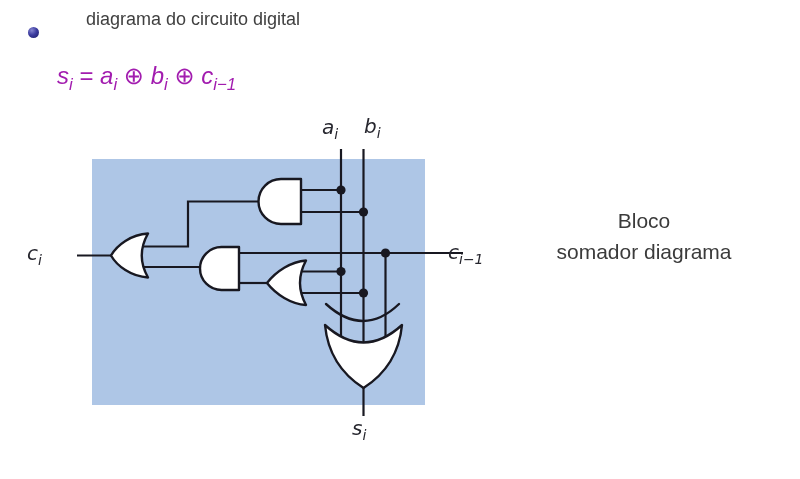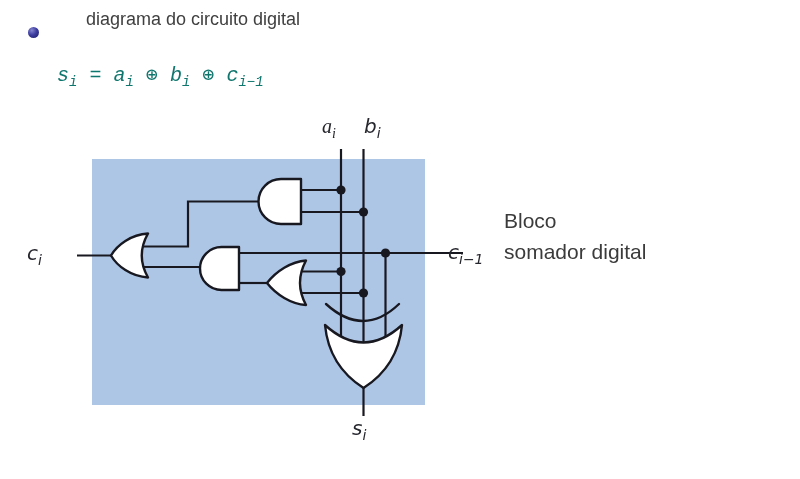--- a/index.html
+++ b/index.html
@@ -8,40 +8,40 @@
     font-family:"Liberation Sans",sans-serif;overflow:hidden;
   }
   .bullet{
     position:absolute;left:28px;top:27px;width:11px;height:11px;border-radius:50%;
     background:radial-gradient(circle at 35% 30%, #8585d0 0%, #3d3da0 45%, #1b1b64 100%);
   }
   .title{
     position:absolute;left:46px;top:9px;font-size:18px;color:#404040;white-space:nowrap;margin-left:40px;
   }
   .eq{
-    position:absolute;font-size:20px;color:#0f766e;white-space:nowrap;
-    font-family:Liberation Mono, monospace;
+    position:absolute;font-size:24px;color:#a21caf;white-space:nowrap;
+    font-family:Liberation Sans, sans-serif;
   }
   .eq1{left:57px;top:62px;}
   .eq2{left:379px;top:62px;}
   .mv{font-style:italic;}
   .mo{font-style:normal;}
   .eq sub,.clabel sub{font-style:italic;font-size:70%;line-height:0;}
   .circuit-svg{position:absolute;left:0;top:0;}
   .clabel{
     position:absolute;font-size:20px;color:#26262e;white-space:nowrap;
     font-family:"DejaVu Sans",sans-serif;
   }
-  .label-a{left:322px;top:115px;font-family:Liberation Serif, serif;}
+  .label-a{left:322px;top:115px;}
   .label-b{left:364px;top:114px;}
   .label-cout{left:27px;top:241px;}
   .label-cin{left:448px;top:240px;}
   .label-s{left:352px;top:416px;text-align:center;}
   .caption{
-    position:absolute;left:504px;top:205px;width:280px;text-align:left;
+    position:absolute;left:504px;top:205px;width:280px;text-align:center;
     font-size:21px;line-height:31px;color:#3b3b3b;
   }
   .gate{fill:#ffffff;}
 </style>
 </head>
 <body>
 
 <div class="slide">
 
   <span class="bullet"></span>
@@ -88,16 +88,16 @@
   </svg>
 
   <span class="clabel label-a"><span class="mv">a</span><sub>i</sub></span>
   <span class="clabel label-b"><span class="mv">b</span><sub>i</sub></span>
   <span class="clabel label-cout"><span class="mv">c</span><sub>i</sub></span>
   <span class="clabel label-cin"><span class="mv">c</span><sub>i−1</sub></span>
   <span class="clabel label-s"><span class="mv">s</span><sub>i</sub></span>
 
   <div class="caption">
     <div>Bloco</div>
-    <div>somador digital</div>
+    <div>somador diagrama</div>
   </div>
 
 </div>
 
 </body></html>

